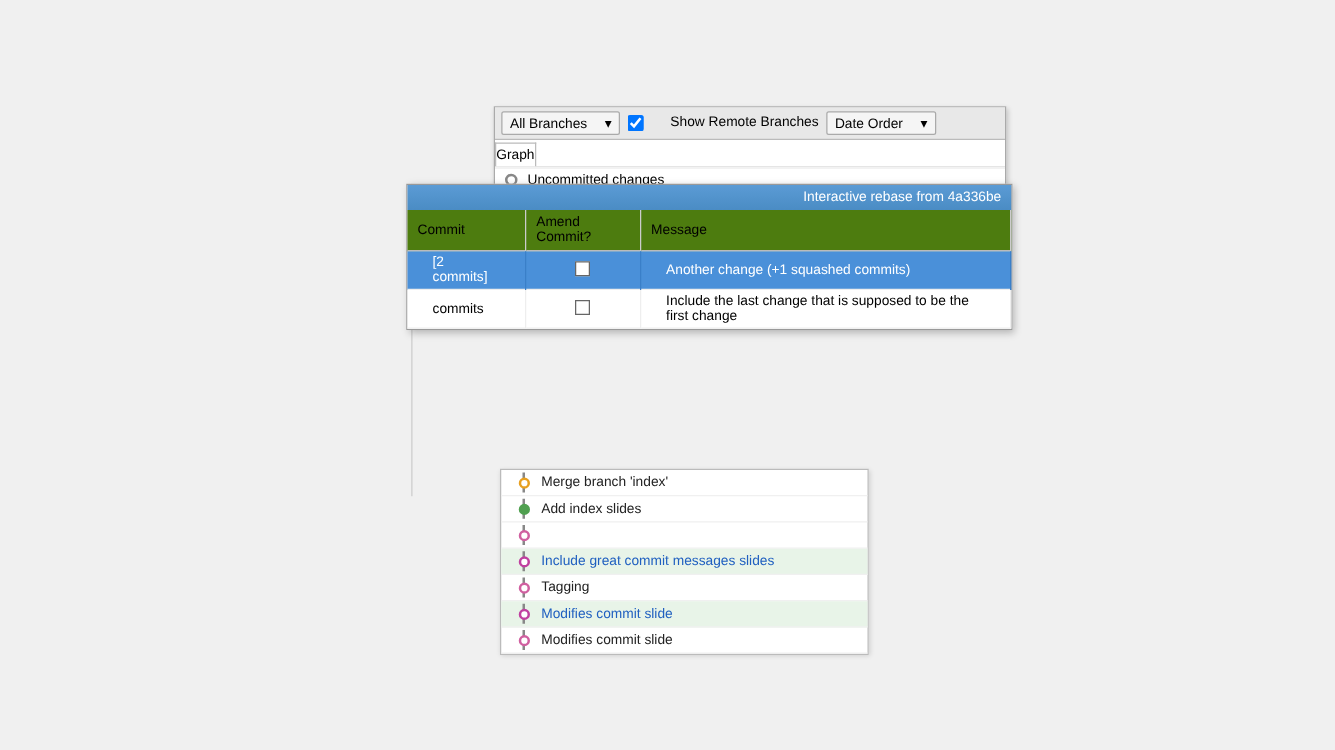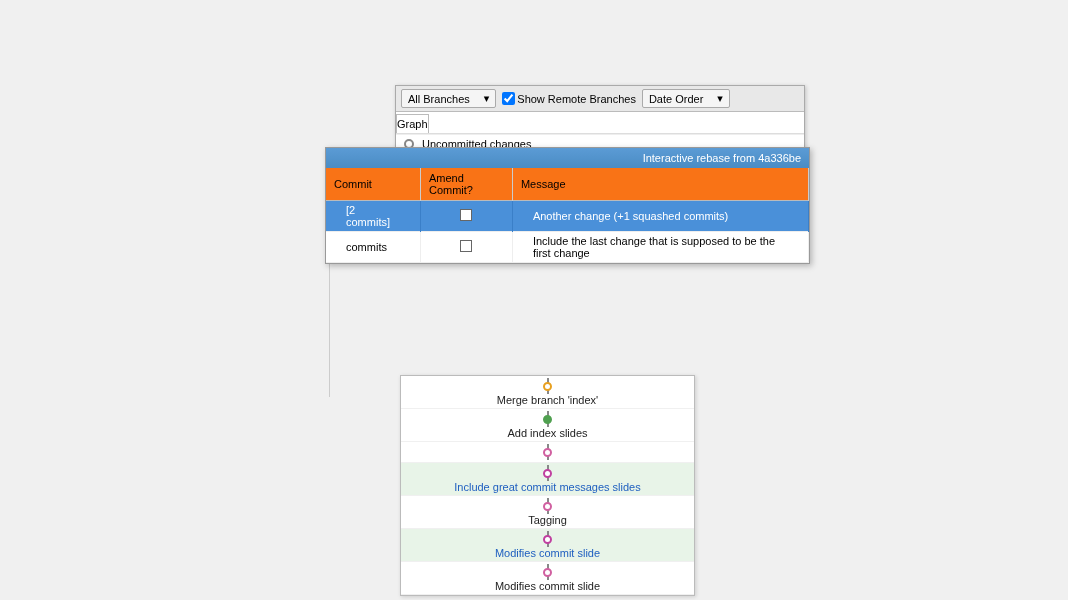--- a/index.html
+++ b/index.html
@@ -40,22 +40,21 @@
       padding: 2px 6px;
       font-size: 11px;
       cursor: pointer;
       display: flex;
       align-items: center;
       gap: 14px;
     }
 
     .checkbox-label {
       display: flex;
-      align-items: center;
-      gap: 2px;
+      gap: 21px;
       font-size: 11px;
     }
 
     .graph-tab {
       padding: 3px 0;
       background: #fff;
       border: 1px solid #bbb;
       border-bottom: none;
       font-size: 11px;
       margin-top: 2px;
@@ -96,21 +95,21 @@
       font-size: 11px;
       text-align: right;
     }
 
     .rebase-table {
       width: 100%;
       border-collapse: collapse;
     }
 
     .rebase-table thead tr {
-      background: #f97316;
+      background: #4d7c0f;
       border-bottom: 1px solid #bbb;
     }
 
     .rebase-table thead th {
       padding: 4px 8px;
       text-align: left;
       font-weight: normal;
       font-size: 11px;
       border-right: 1px solid #ccc;
     }
@@ -164,21 +163,20 @@
     .commit-list {
       width: 100%;
     }
 
     .commit-row {
       display: flex;
       align-items: center;
       padding: 2px 4px;
       border-bottom: 1px solid #f0f0f0;
       font-size: 11px;
-      flex-direction: column;
     }
 
     .commit-row.highlighted {
       background: #e8f4e8;
     }
 
     .graph-col {
       width: 28px;
       display: flex;
       align-items: center;

